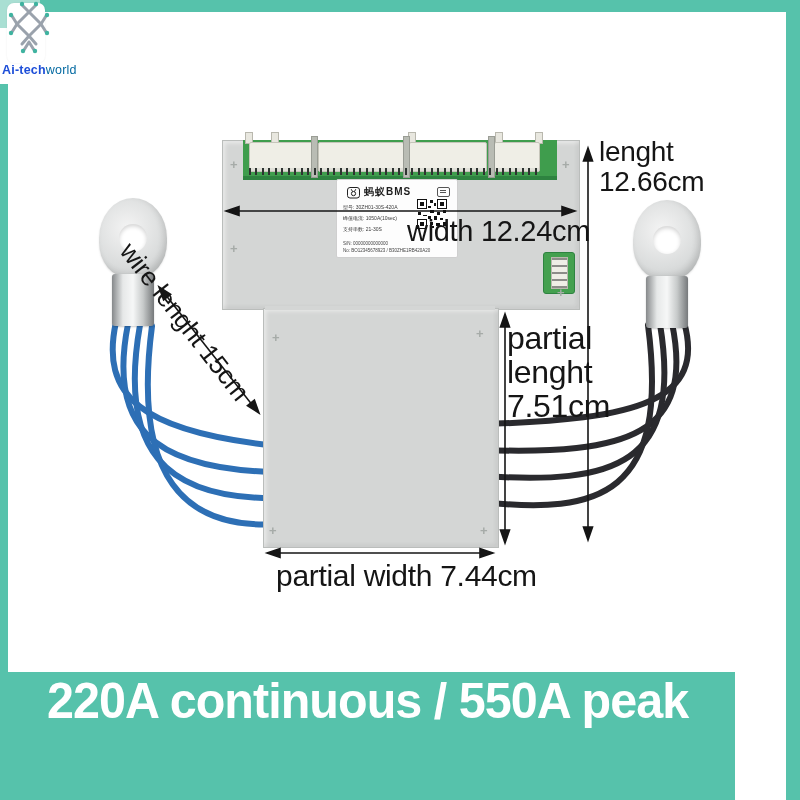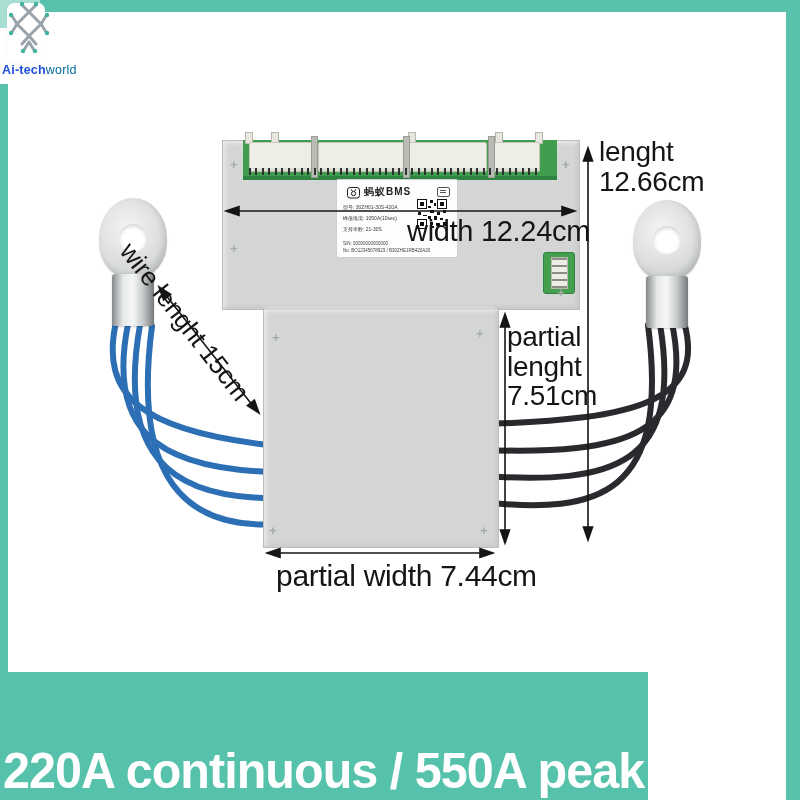--- a/index.html
+++ b/index.html
@@ -40,21 +40,21 @@
   .label-code{position:absolute;left:6px;top:68px;font-size:4.5px;color:#444;white-space:nowrap;}
   .label-qr{position:absolute;left:80px;top:19px;}
   
   .ring{width:68px;height:80px;border-radius:50% 50% 44% 44%;background:radial-gradient(circle at 42% 38%,#f4f4f4,#dadcdc 60%,#c2c5c5 95%);box-shadow:inset -3px -3px 6px rgba(0,0,0,.12), 0 1px 2px rgba(0,0,0,.1);}
   .hole{width:28px;height:28px;border-radius:50%;background:#ffffff;box-shadow:inset 0 2px 4px rgba(0,0,0,.18);}
   .sleeve{width:42px;height:52px;border-radius:3px;background:linear-gradient(90deg,#86898b 0%,#e6e8e8 26%,#f6f7f7 50%,#c7caca 74%,#76797b 100%);box-shadow:0 1px 2px rgba(0,0,0,.2);}
   
   .dim{color:#151515;font-size:29px;line-height:1.06;white-space:pre-line;letter-spacing:-.3px;}
   .rot{transform:rotate(52deg);transform-origin:0 0;font-size:26px;white-space:nowrap;}
   
-  .banner{left:0;top:672px;width:648px;height:128px;background:#56c2ab;display:flex;align-items:flex-end;justify-content:center;}
+  .banner{left:0;top:672px;width:735px;height:128px;background:#56c2ab;display:flex;align-items:flex-start;justify-content:center;}
   .banner-text{color:#ffffff;font-size:50px;font-weight:bold;letter-spacing:-1px;transform:scaleX(.97);white-space:nowrap;}
 </style>
 </head>
 <body>
 
 <div id="stage">
 
   <div class="abs frame-top"></div>
   <div class="abs frame-right"></div>
   <div class="abs frame-left"></div>
@@ -193,21 +193,21 @@
         <polygon points="267,553 280,548.5 280,557.5"></polygon>
         <polygon points="493,553 480,548.5 480,557.5"></polygon>
       </g>
     </g>
   </svg>
 
   <div class="abs dim" style="left:407px;top:216px;">width 12.24cm</div>
   <div class="abs dim" style="left:599px;top:137px;font-size:28px;">lenght
 12.66cm</div>
   <div class="abs dim rot" style="left:136px;top:238px;">wire lenght 15cm</div>
-  <div class="abs dim" style="left:507px;top:322px;font-size:28px;">partial
+  <div class="abs dim" style="left:507px;top:322px;font-size:32px;">partial
 lenght
 7.51cm</div>
   <div class="abs dim" style="left:276px;top:560px;font-size:30px;">partial width 7.44cm</div>
 
   <div class="abs banner">
     <div class="banner-text">220A continuous / 550A peak</div>
   </div>
 
   <div class="abs logo-box"></div>
   <svg class="abs logo-art" width="54" height="66" viewBox="0 0 54 66">

